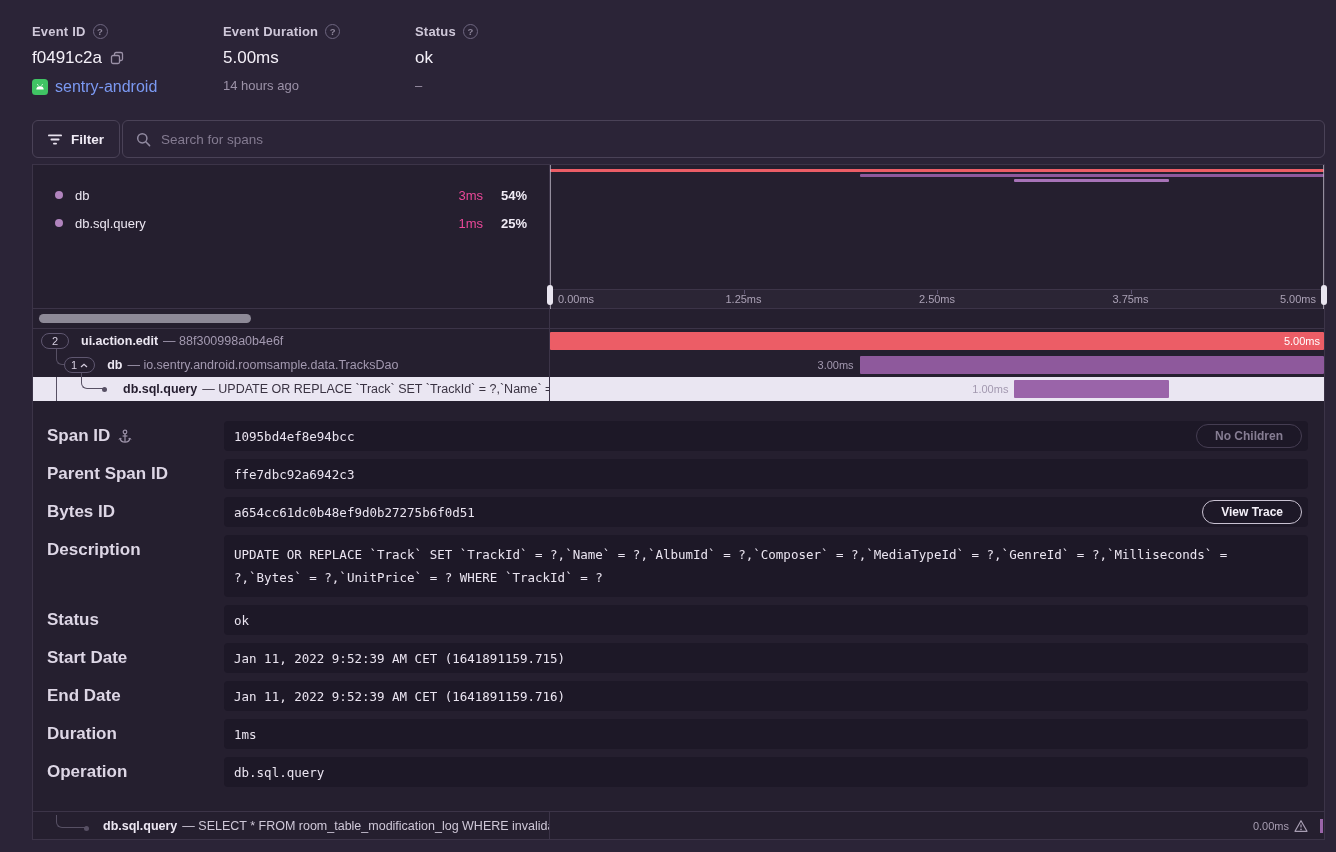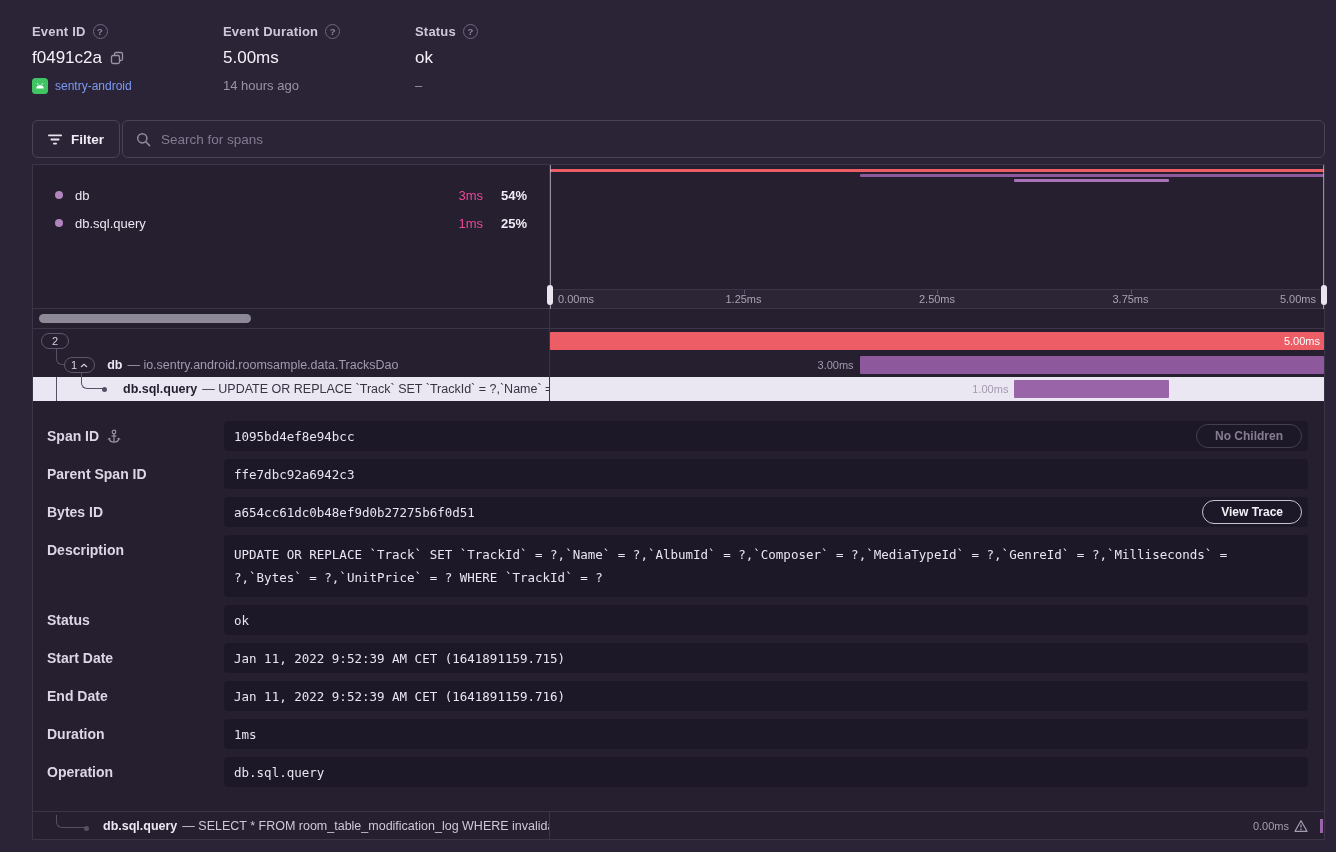--- a/index.html
+++ b/index.html
@@ -7,21 +7,21 @@
   body { font-family:"Liberation Sans", sans-serif; }
   .stage { position:relative; width:1336px; height:852px; background:#2b2437; overflow:hidden; }
 
   
   .hdr-col { position:absolute; top:24px; }
   .hdr-col.c1{ left:32px; } .hdr-col.c2{ left:223px; } .hdr-col.c3{ left:415px; }
   .hdr-label { font-size:13px; font-weight:bold; color:#cfc8d9; display:flex; align-items:center; gap:7px; letter-spacing:.2px; }
   .help { width:15px; height:15px; border:1.5px solid #6e6680; border-radius:50%; color:#8d8599; font-size:9.5px; font-weight:bold; display:flex; align-items:center; justify-content:center; }
   .hdr-value { margin-top:9px; font-size:17px; color:#f4f0f8; display:flex; align-items:center; gap:8px; }
   .hdr-sub { margin-top:10px; font-size:13px; color:#9c92a8; display:flex; align-items:center; gap:7px; }
-  .proj-link { color:#7b99f2; text-decoration:none; font-size:12px; }
+  .proj-link { color:#7b99f2; text-decoration:none; font-size:16px; }
 
   
   .filter-btn { position:absolute; left:32px; top:120px; height:38px; border:1px solid #4a4257; border-radius:6px; display:flex; align-items:center; gap:9px; padding:0 15px; color:#f0ebf5; font-weight:bold; font-size:13.5px; background:#2b2437; cursor:pointer; }
   .search-box { position:absolute; left:122px; top:120px; right:11px; height:38px; border:1px solid #4a4257; border-radius:6px; display:flex; align-items:center; gap:10px; padding:12px 13px; background:#2b2437; }
   .search-box input { background:transparent; border:none; outline:none; color:#e8e2ee; font-size:13.5px; flex:1; font-family:"Liberation Sans",sans-serif; }
   .search-box input::placeholder { color:#847b91; }
 
   
   .panel { position:absolute; left:32px; top:164px; width:1293px; height:676px; background:#251f2f; border:1px solid #3c3448; }
 
@@ -79,21 +79,21 @@
   .vline3 { position:absolute; left:23px; top:0; height:24px; width:1px; background:#575064; }
   .cdot { position:absolute; width:5px; height:5px; border-radius:50%; background:#575064; }
   .cdot.d3 { left:69px; top:10px; }
   .bar { position:absolute; top:3px; bottom:3px; border-radius:1px; }
   .bar-label-in { position:absolute; right:4px; top:50%; transform:translateY(-50%); font-size:11px; color:#ffffff; }
   .bar-label-out { position:absolute; top:50%; transform:translateY(-50%); font-size:11px; color:#a399b0; white-space:nowrap; }
 
   
   .details { position:absolute; top:236px; left:0; right:0; bottom:28px; padding:20px 16px 0 14px; overflow:hidden; }
   .drow { display:flex; margin-bottom:8px; }
-  .dlabel { width:177px; flex:none; font-size:14px; font-weight:bold; color:#ddd6e5; display:flex; align-items:center; gap:8px; height:30px; align-self:flex-start; }
+  .dlabel { width:177px; flex:none; font-size:17px; font-weight:bold; color:#ddd6e5; display:flex; align-items:center; gap:8px; height:30px; align-self:flex-start; }
   .dvalue { flex:1; min-width:0; background:#1d1827; border-radius:4px; padding:0 10px; display:flex; align-items:center; min-height:30px; font-family:"DejaVu Sans Mono", monospace; font-size:12.5px; color:#eae4f0; position:relative; }
   .dvalue.multi { display:block; padding:8px 10px; line-height:23px; }
   .chip { position:absolute; right:6px; top:50%; transform:translateY(-50%); height:24px; padding:0 18px; border-radius:12px; font-size:12px; font-weight:bold; font-family:"Liberation Sans", sans-serif; display:flex; align-items:center; background:transparent; cursor:pointer; }
   .chip.disabled { border:1px solid #453d52; color:#867d93; cursor:default; }
   .chip.primary { border:1px solid #c9c2d2; color:#f4f0f8; }
 
   
   .frow { position:absolute; left:0; right:0; bottom:0; height:28px; border-top:1px solid #3c3448; display:flex; background:#251f2f; cursor:pointer; }
   .frow .name { width:517px; position:relative; display:flex; align-items:center; border-right:1px solid #3c3448; overflow:hidden; }
   .frow .barcell { flex:1; position:relative; }
@@ -235,20 +235,24 @@
       <div class="scroll-right"></div>
     </div>
 
     <div class="tree">
 
       <div class="trow">
         <div class="name">
           <span class="badge b1">
               <span>2</span>
             </span>
+          <span class="lblwrap">
+            <span class="op-label">ui.action.edit</span>
+            <span class="desc-label">— 88f300998a0b4e6f</span>
+          </span>
         </div>
         <div class="barcell">
           <div class="bar" style="left: 0%; width: 100%; background: rgb(236, 93, 102);">
             <span class="bar-label-in">5.00ms</span>
           </div>
         </div>
       </div>
 
       <div class="trow">
         <div class="name">

